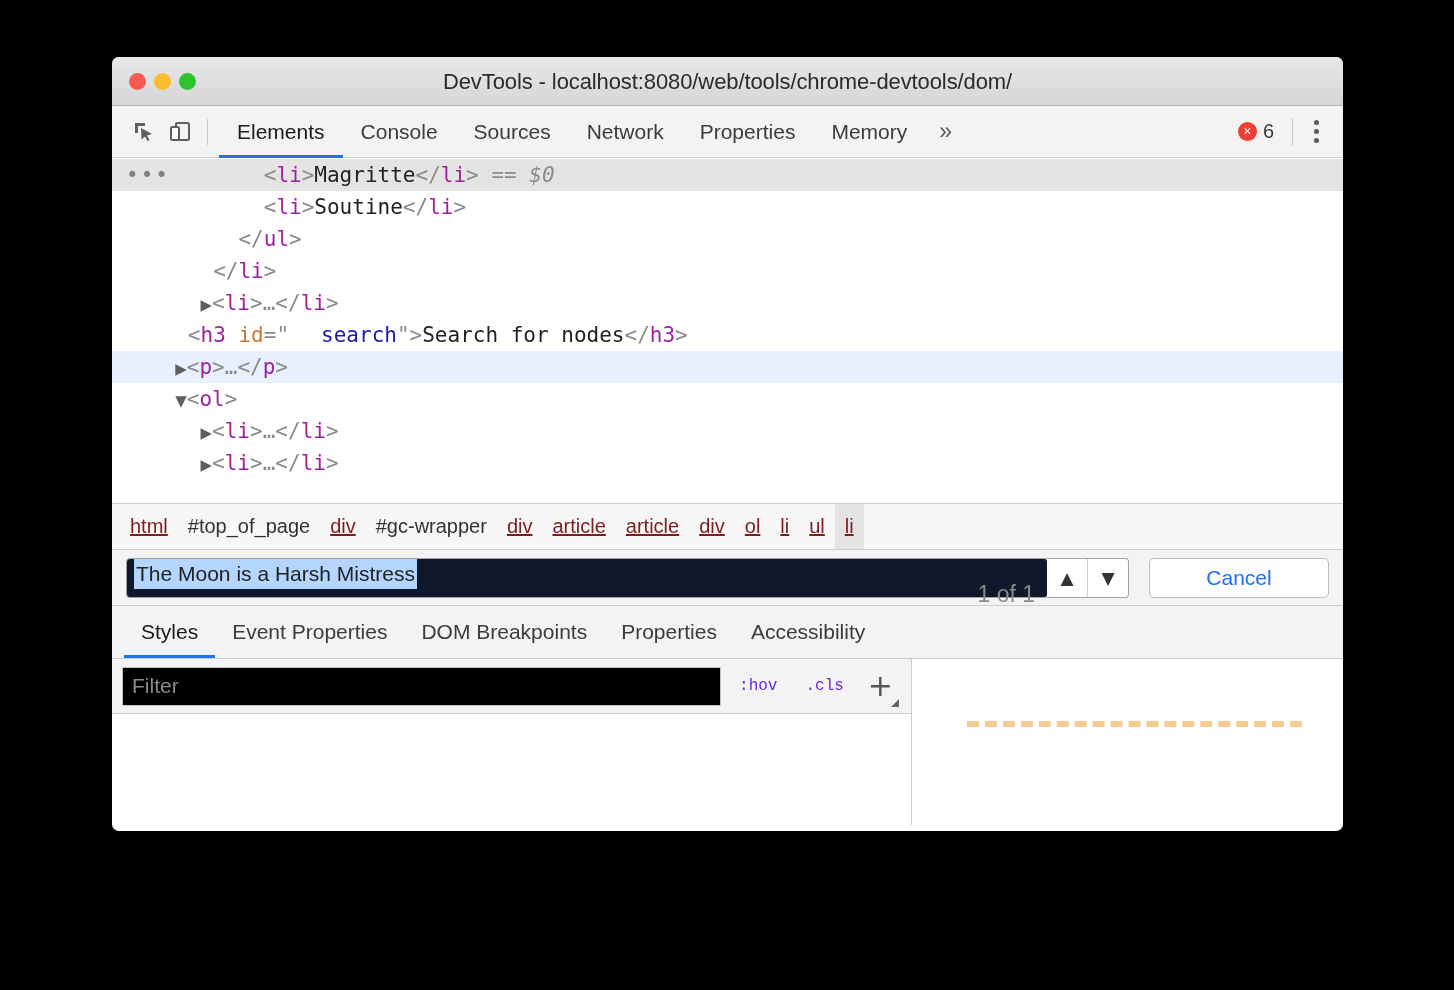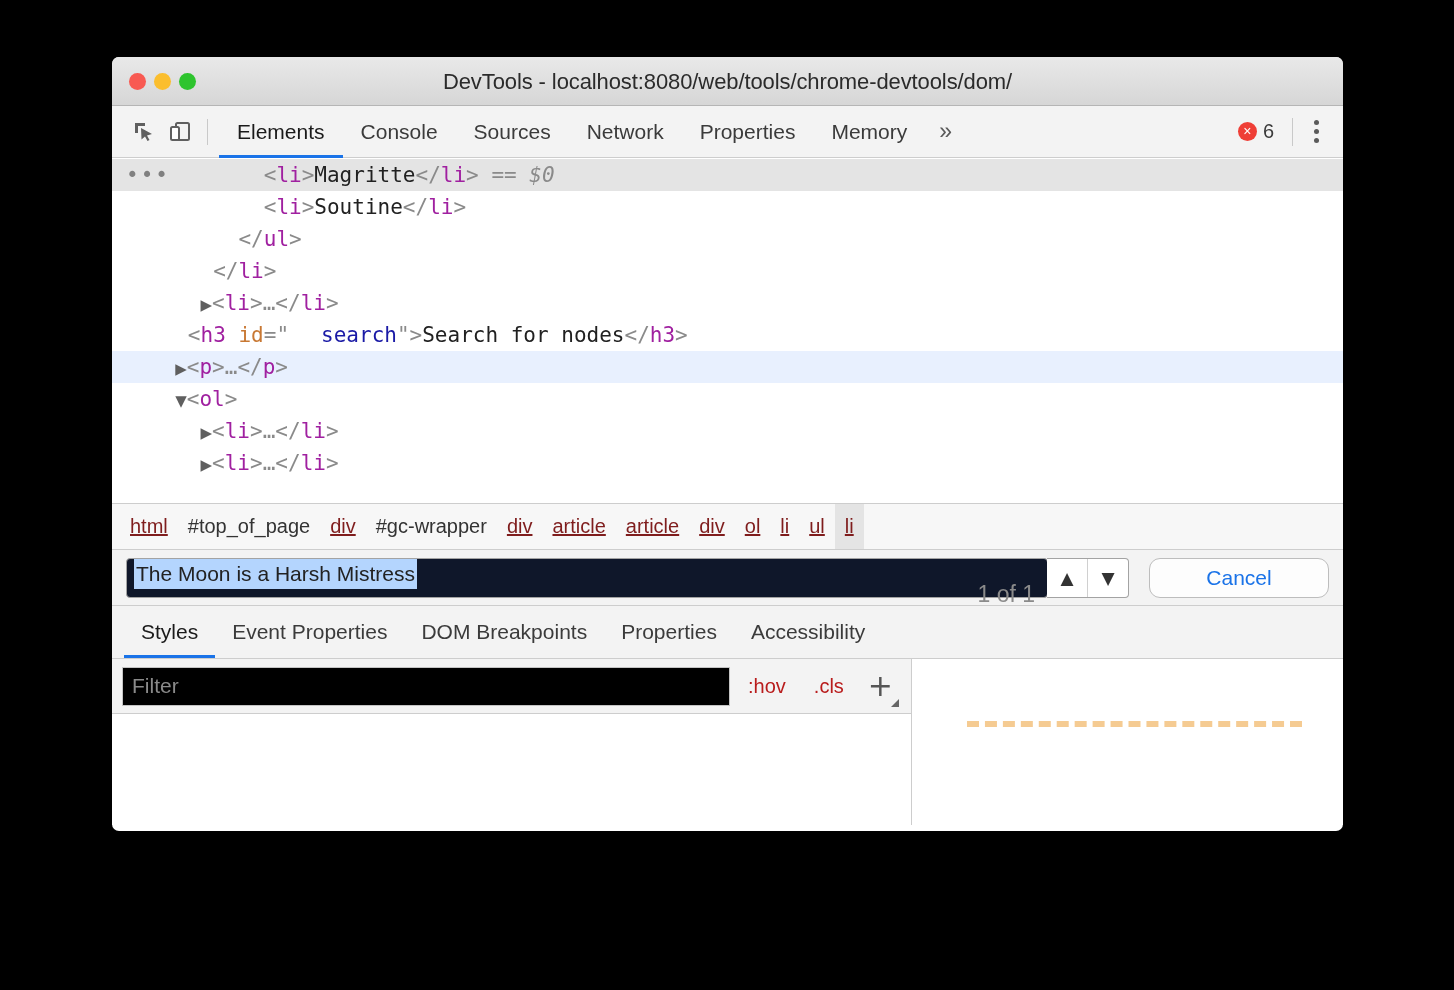--- a/index.html
+++ b/index.html
@@ -273,21 +273,21 @@
     color: #333;
     font-family: "DejaVu Sans", sans-serif;
   }
   .nav-btn + .nav-btn { border-left: 1px solid #d0d0d0; }
   .cancel-btn {
     margin-left: 20px;
     width: 180px;
     height: 40px;
     background: #fdfdfd;
     border: 1px solid #bdbdbd;
-    border-radius: 11px;
+    border-radius: 5px;
     display: flex;
     align-items: center;
     justify-content: center;
     font-size: 21px;
     color: #1a73e8;
     box-sizing: border-box;
   }
 
   
   .subtabs {
@@ -345,23 +345,23 @@
     background: #000000;
     border: 1px solid #c4c4c4;
     box-sizing: border-box;
     display: flex;
     align-items: center;
     padding-left: 9px;
     font-size: 21px;
     color: #8a8a8a;
   }
   .hov-btn, .cls-btn {
-    font-family: Liberation Sans, sans-serif;
-    font-size: 20px;
-    color: #b91c1c;
+    font-family: Liberation Mono, monospace;
+    font-size: 16px;
+    color: #6d28d9;
     padding: 0 10px;
     margin-left: 8px;
     white-space: nowrap;
   }
   .plus-btn {
     position: relative;
     padding: 0 8px 0 14px;
     font-size: 30px;
     color: #555;
     line-height: 1;

